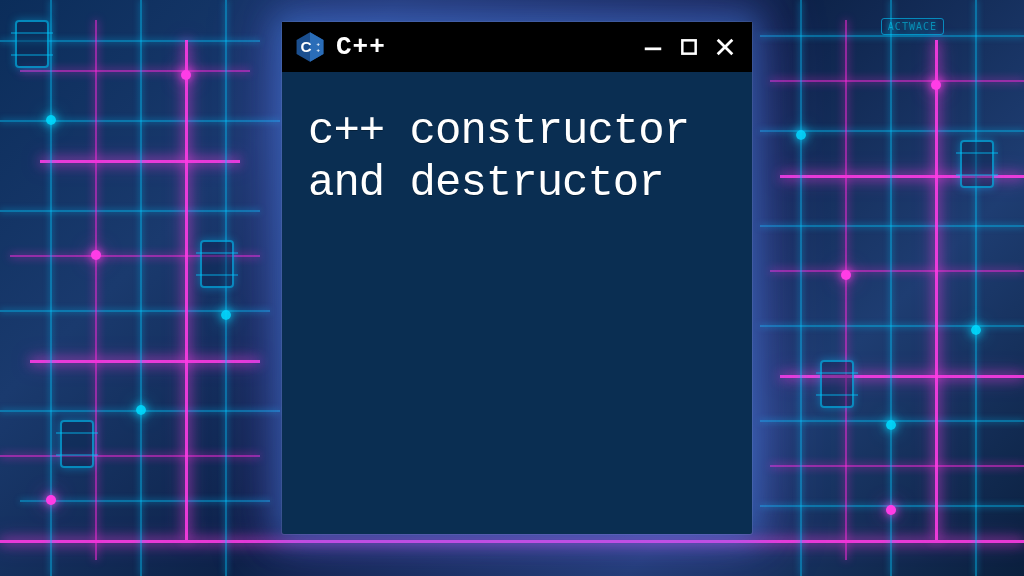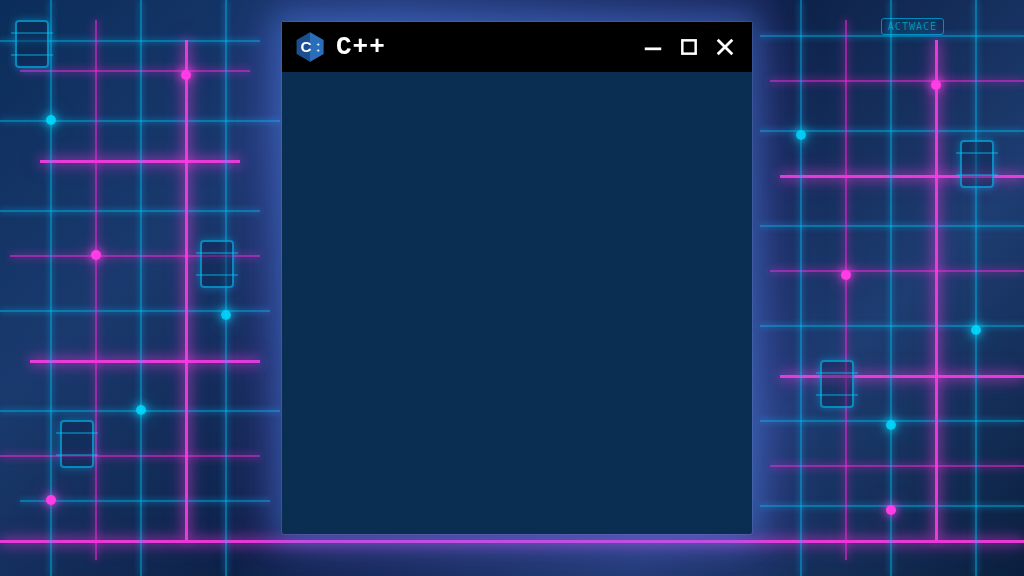--- a/index.html
+++ b/index.html
@@ -202,13 +202,16 @@
           </svg>
       </div>
       <div class="ctl" title="close">
         <svg viewBox="0 0 24 24" width="22" height="22">
             <line x1="4" y1="4" x2="20" y2="20"></line>
             <line x1="20" y1="4" x2="4" y2="20"></line>
           </svg>
       </div>
     </div>
   </div>
+  <div class="body">
+    <div class="bigtext">c++ constructor and destructor</div>
+  </div>
 </div>
 
 </body></html>

